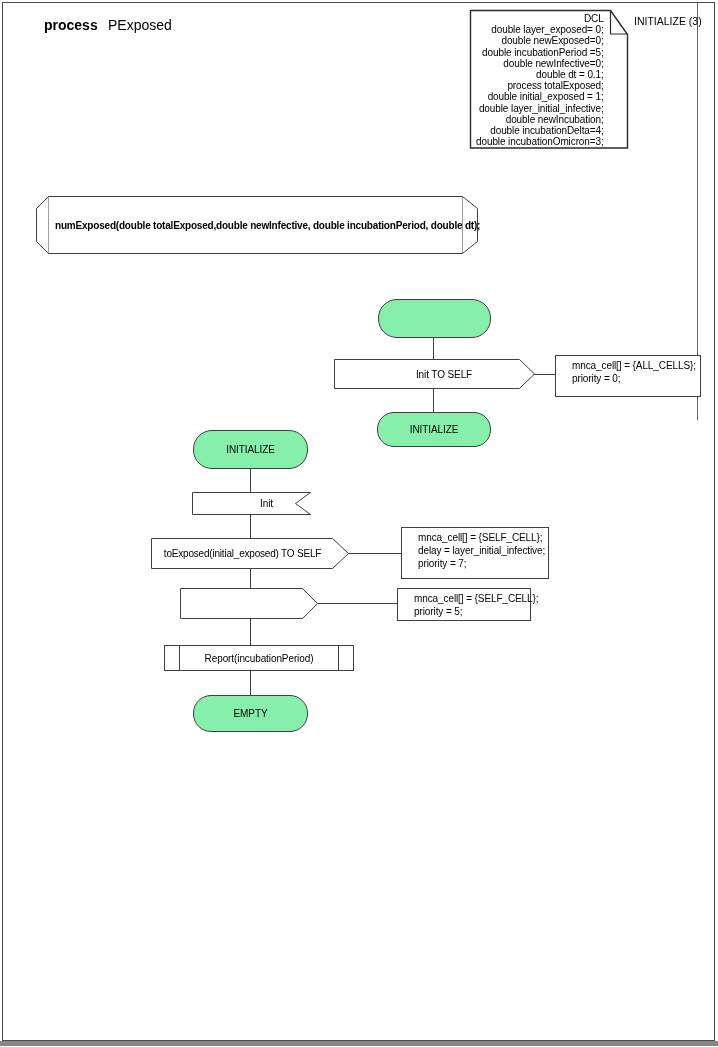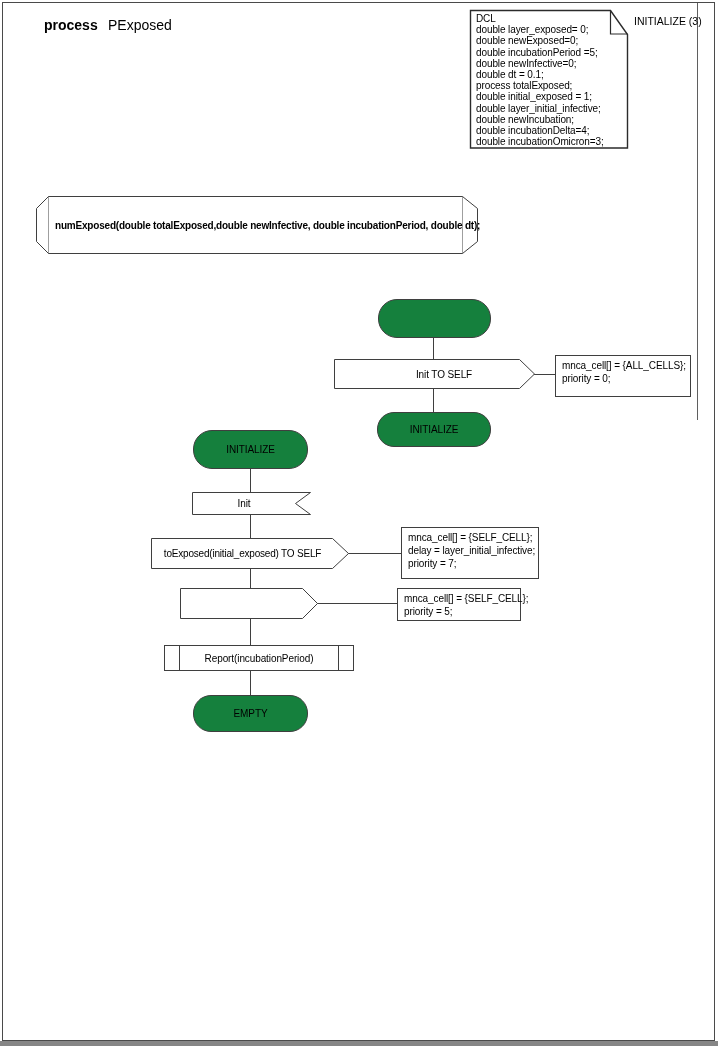--- a/index.html
+++ b/index.html
@@ -20,32 +20,32 @@
   .hdr-name{left:88px;}
   .page-name{left:634px;top:15px;font-size:10.5px;white-space:nowrap;}
 
   
   .lbl{display:flex;align-items:center;justify-content:center;
        font-size:10px;letter-spacing:-0.1px;white-space:nowrap;}
   .txtblock{font-size:10px;line-height:13px;letter-spacing:-0.1px;white-space:nowrap;}
 
   
   .dcl-box{left:470px;top:10px;width:159px;height:139px;}
-  .dcl-text{left:476px;top:13px;font-size:10px;line-height:11.2px;letter-spacing:-0.1px;white-space:nowrap;}
+  .dcl-text{left:476px;top:13px;font-size:10px;line-height:11.2px;letter-spacing:-0.1px;white-space:nowrap;text-align:right;}
 
   
-  .state{border:1px solid #3f3f3f;background:#15803d;}
+  .state{border:1px solid #3f3f3f;background:#86efac;}
   .st-start{left:378px;top:299px;width:111px;height:37px;border-radius:19px;}
   .st-init-next{left:377px;top:412px;width:112px;height:33px;border-radius:17px;}
   .st-init-left{left:193px;top:430px;width:113px;height:37px;border-radius:19px;}
   .st-empty{left:193px;top:695px;width:113px;height:35px;border-radius:18px;}
   .state .lbl{width:100%;height:100%;}
 
   
-  .cbox{border:1px solid #3f3f3f;background:#fff;padding:3px 6px 0 6px;}
+  .cbox{border:1px solid #3f3f3f;background:#fff;padding:3px 6px 0 16px;}
   .cbox-init{left:555px;top:355px;width:122px;height:37px;}
   .cbox-toexp{left:401px;top:527px;width:124px;height:47px;}
   .cbox-refresh{left:397px;top:588px;width:110px;height:28px;}
 
   
   .sym{overflow:visible;}
   .sym svg{position:absolute;left:0;top:0;overflow:visible;}
   .sym .lbl{position:absolute;left:0;top:0;right:15px;bottom:0;}
 
   
@@ -127,21 +127,21 @@
 </div>
 
 <div class="abs state st-init-next">
   <div class="lbl">INITIALIZE</div>
 </div>
 
 <div class="abs state st-init-left">
   <div class="lbl">INITIALIZE</div>
 </div>
 
-<div class="abs sym" style="left:192px;top:492px;width:119px;height:23px;">
+<div class="abs sym" style="left:192px;top:492px;width:119px;height:23px;padding-left:45px;">
   <svg width="119" height="23" viewBox="0 0 119 23">
     <polygon points="0.5,0.5 118.5,0.5 103.5,11.5 118.5,22.5 0.5,22.5" fill="#ffffff" stroke="#3f3f3f"></polygon>
   </svg>
   <div class="lbl">Init</div>
 </div>
 
 <div class="abs sym" style="left:151px;top:538px;width:198px;height:31px;">
   <svg width="198" height="31" viewBox="0 0 198 31">
     <polygon points="0.5,0.5 181.5,0.5 197.5,15.5 181.5,30.5 0.5,30.5" fill="#ffffff" stroke="#3f3f3f"></polygon>
   </svg>

